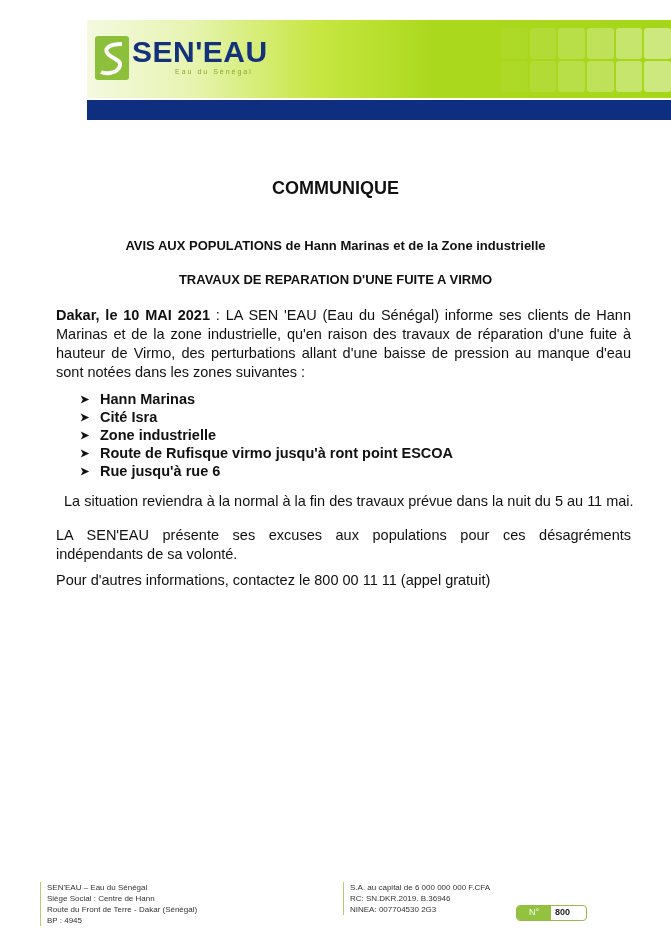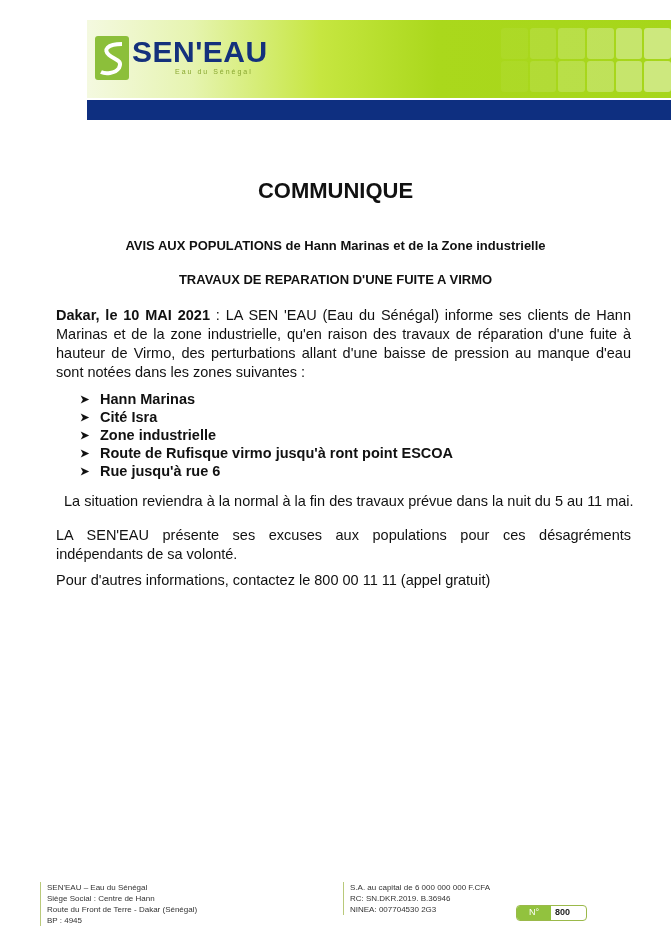--- a/index.html
+++ b/index.html
@@ -13,21 +13,21 @@
   .logo-mark { position: absolute; left: 8px; top: 16px; width: 34px; height: 44px; }
   .logo-text { position: absolute; left: 45px; top: 16px; font-weight: bold; font-size: 30px;
                color: #14317c; letter-spacing: 0.5px; line-height: 32px; }
   .logo-sub { position: absolute; left: 88px; top: 48px; font-size: 7px; color: #8aa832;
               letter-spacing: 2px; }
   .pattern { position: absolute; right: 0; top: 8px; width: 170px; height: 64px; display: grid;
              grid-template-columns: repeat(6, 1fr); grid-template-rows: repeat(2, 1fr); gap: 2px; }
   .pattern span { display: block; border-radius: 3px; }
 
   .title { position: absolute; left: 0; width: 671px; top: 178px; text-align: center;
-           font-size: 22px; font-weight: bold; }
+           font-size: 18px; font-weight: bold; }
   .subtitle { position: absolute; left: 0; width: 671px; text-align: center; font-size: 13px; font-weight: bold; }
   .para { position: absolute; left: 56px; width: 575px; font-size: 14.5px; line-height: 19px; text-align: justify; }
   .para b { font-weight: bold; }
   .list { position: absolute; left: 80px; top: 390px; margin: 0; padding: 0; list-style: none;
           font-size: 14.5px; font-weight: bold; line-height: 18px; }
   .list li { display: flex; align-items: center; }
   .bullet { display: inline-block; width: 16px; font-size: 11px; margin-right: 4px; }
 
   .footer { position: absolute; top: 880px; left: 0; width: 587px; height: 50px; font-size: 8px;
             color: #333; line-height: 11px; }

